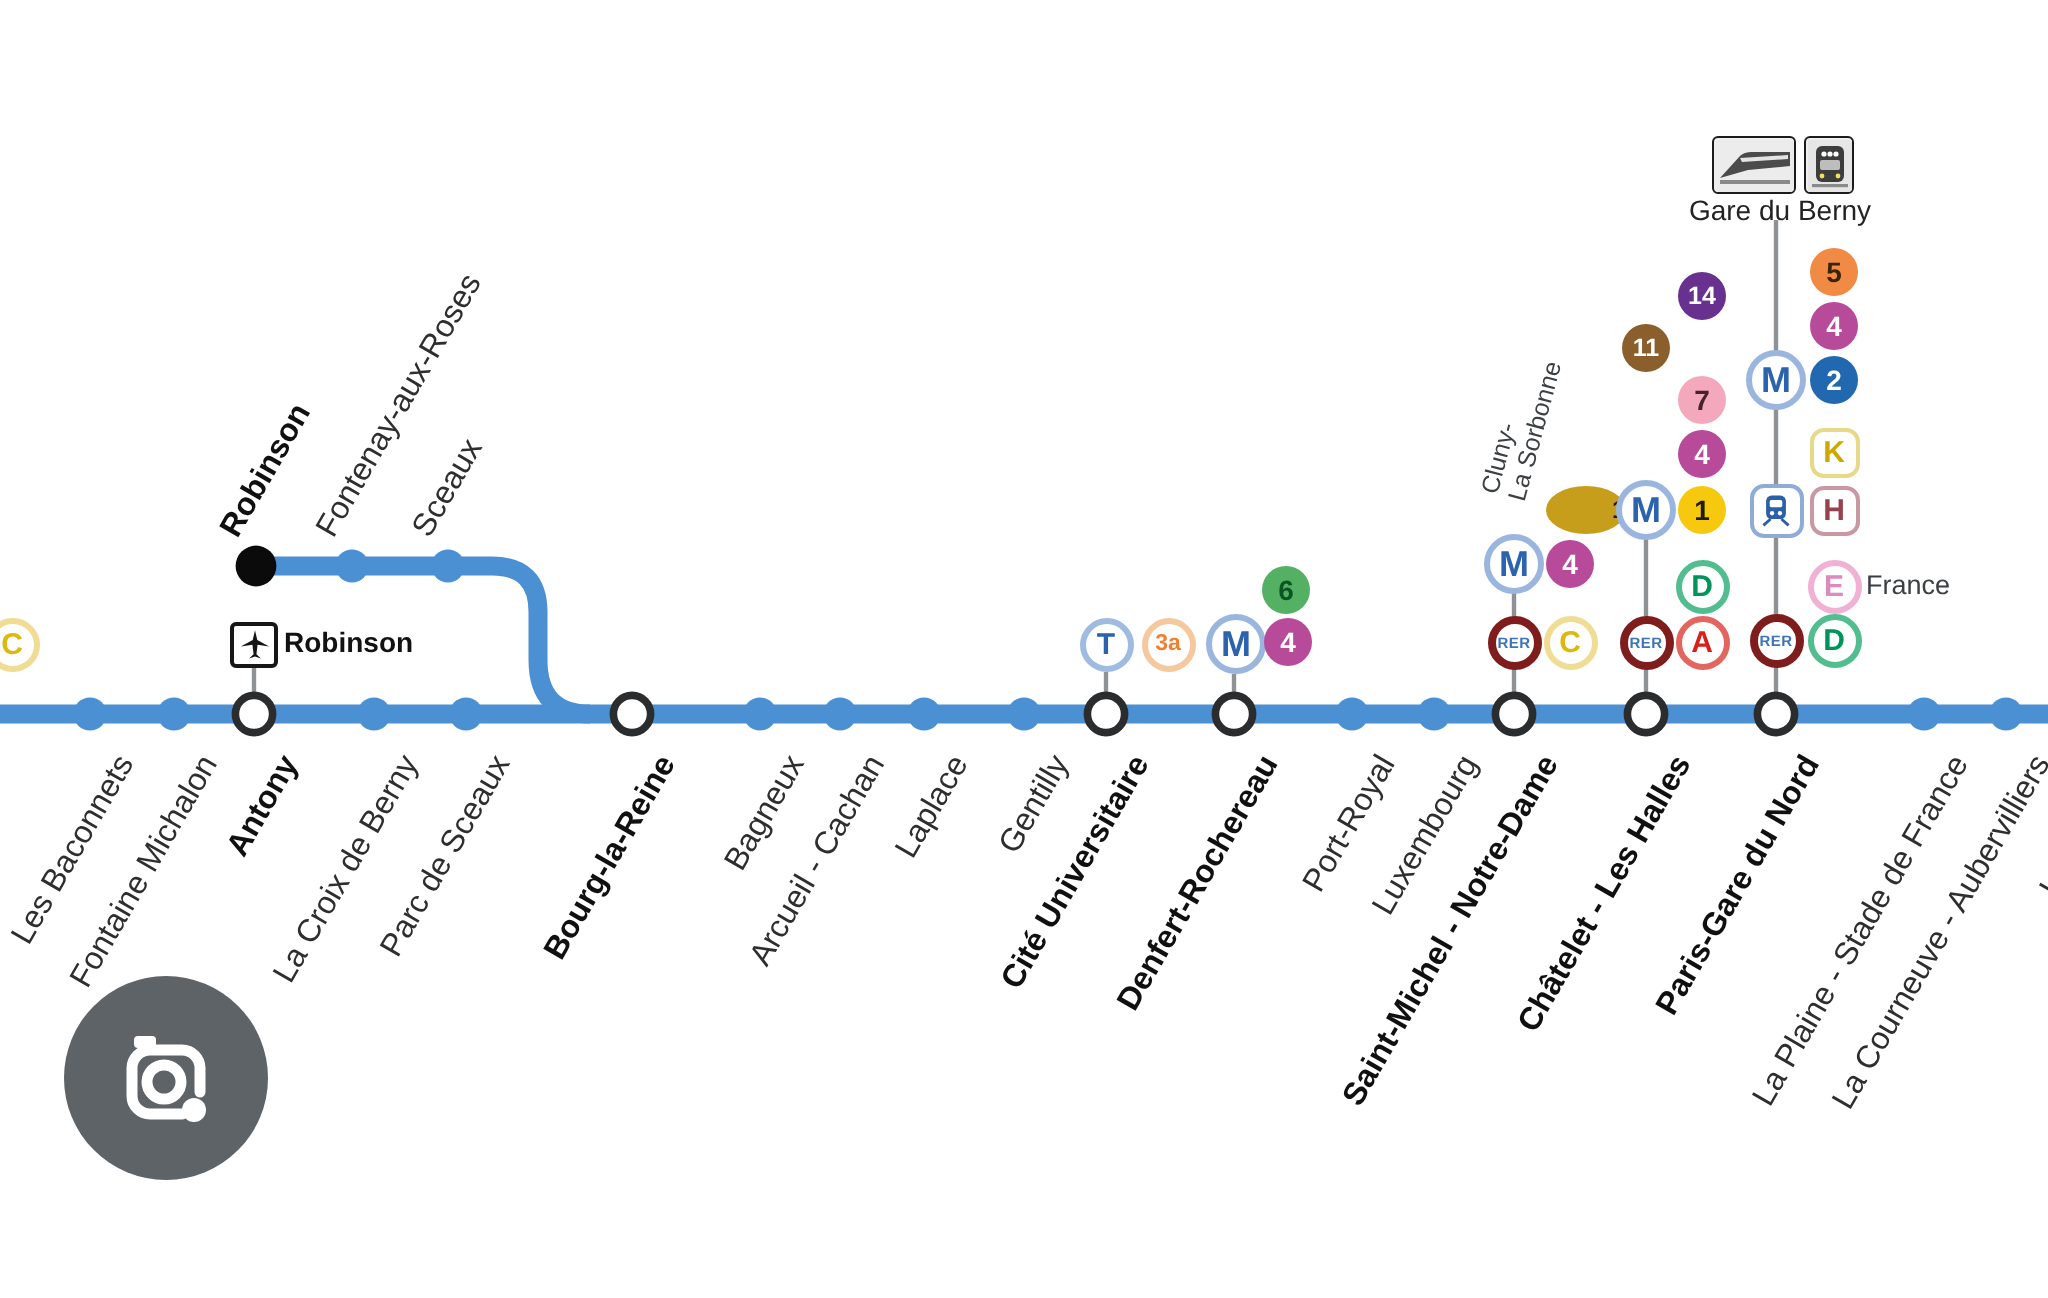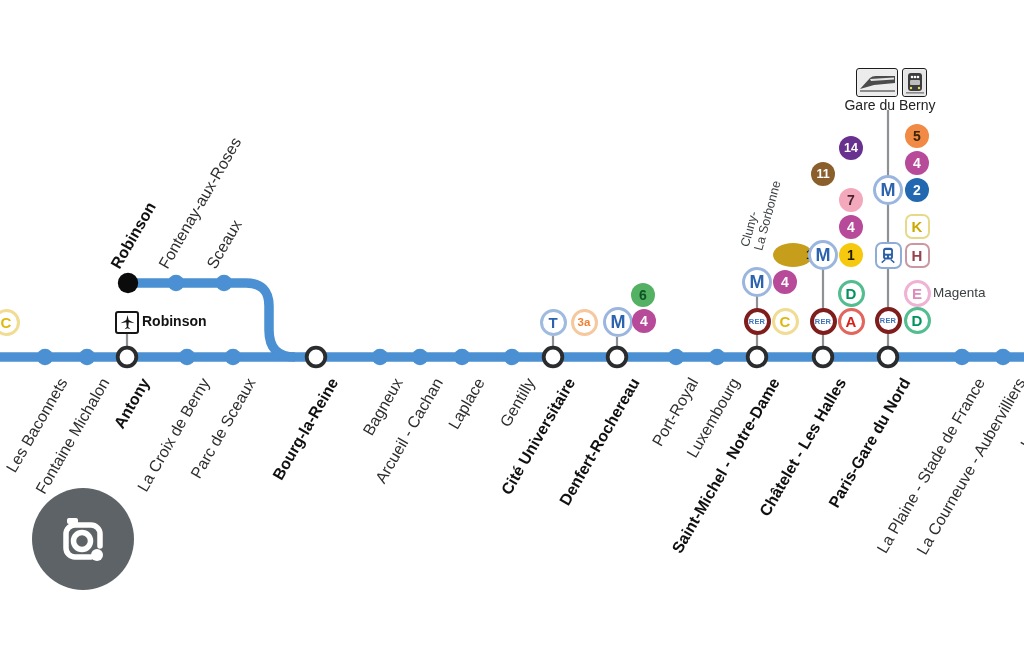--- a/index.html
+++ b/index.html
@@ -153,21 +153,21 @@
       <div class="st-label" style="top: 375px; right: 51px;">La Plaine - Stade de France</div>
       <div class="st-label" style="top: 375px; right: 10px;">La Courneuve - Aubervilliers</div>
       <div class="st-label" style="top: 375px; right: -32px;">Le Bourget</div>
       <div class="br-label bold" style="left: 123px; top: 254px;">Robinson</div>
       <div class="br-label" style="left: 171px; top: 254px;">Fontenay-aux-Roses</div>
       <div class="br-label" style="left: 219px; top: 254px;">Sceaux</div>
     </div>
 
   <div class="side-label" id="orlyval-label">Robinson</div>
   <div class="side-label" id="gdn-label">Gare du Berny</div>
-  <div class="side-label" id="magenta-label">Magenta</div>
+  <div class="side-label" id="magenta-label">France</div>
   <div class="side-label" id="cluny-label">
     <span>Cluny-</span>
     <span>La Sorbonne</span>
   </div>
 
   <div class="train-pict" id="tgv-pict">
     <svg width="39" height="26" viewBox="0 0 39 26">
       <rect x="0" y="0" width="39" height="26" fill="#ececec"></rect>
       <path d="M2 19 L12 8 Q14 6 18 6 L37 6 L37 13 L16 15 Z" fill="#4b4b4b"></path>
       <path d="M12 9 L36 7.5 L36 9.5 L13 11 Z" fill="#ffffff" opacity="0.85"></path>

